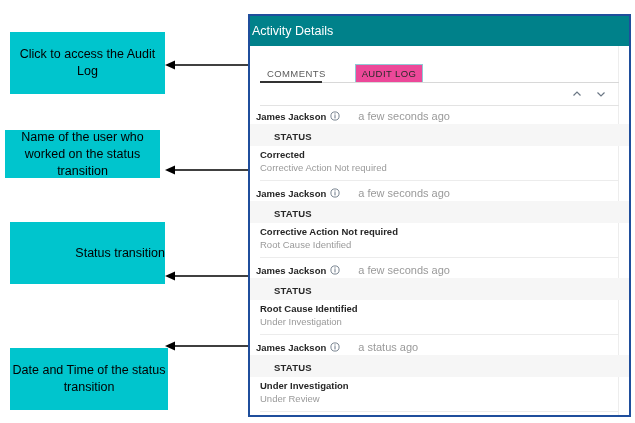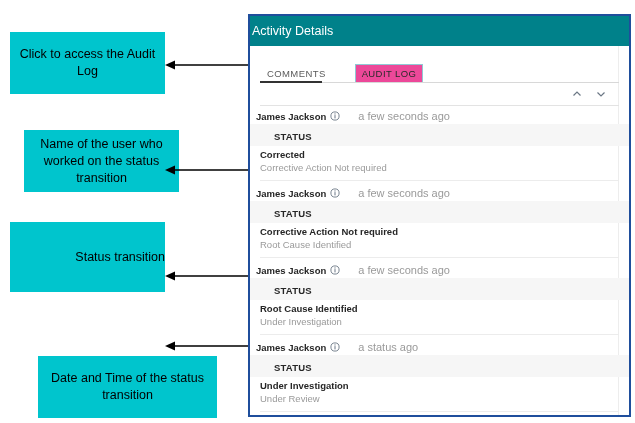--- a/index.html
+++ b/index.html
@@ -24,23 +24,23 @@
     align-items: center;
     justify-content: flex-end;
     text-align: center;
     font-size: 12.5px;
     line-height: 17px;
     font-family: "Liberation Sans", sans-serif;
     padding: 0 0;
     box-sizing: border-box;
   }
   #callout-1 { left: 10px;  top: 32px;  width: 155px; height: 62px; }
-  #callout-2 { left: 24px;  top: 130px; width: 155px; height: 62px; }
-  #callout-3 { left: 10px;  top: 222px; width: 155px; height: 70px; }
-  #callout-4 { left: 10px;  top: 356px; width: 179px; height: 62px; margin-left: 28px; }
+  #callout-2 { left: 5px;  top: 130px; width: 155px; height: 48px; }
+  #callout-3 { left: 10px;  top: 222px; width: 155px; height: 62px; }
+  #callout-4 { left: 10px;  top: 348px; width: 158px; height: 62px; }
 
   
   .leader {
     position: absolute;
     pointer-events: none;
   }
   .leader svg { display: block; }
 
   
   #activity-panel {

